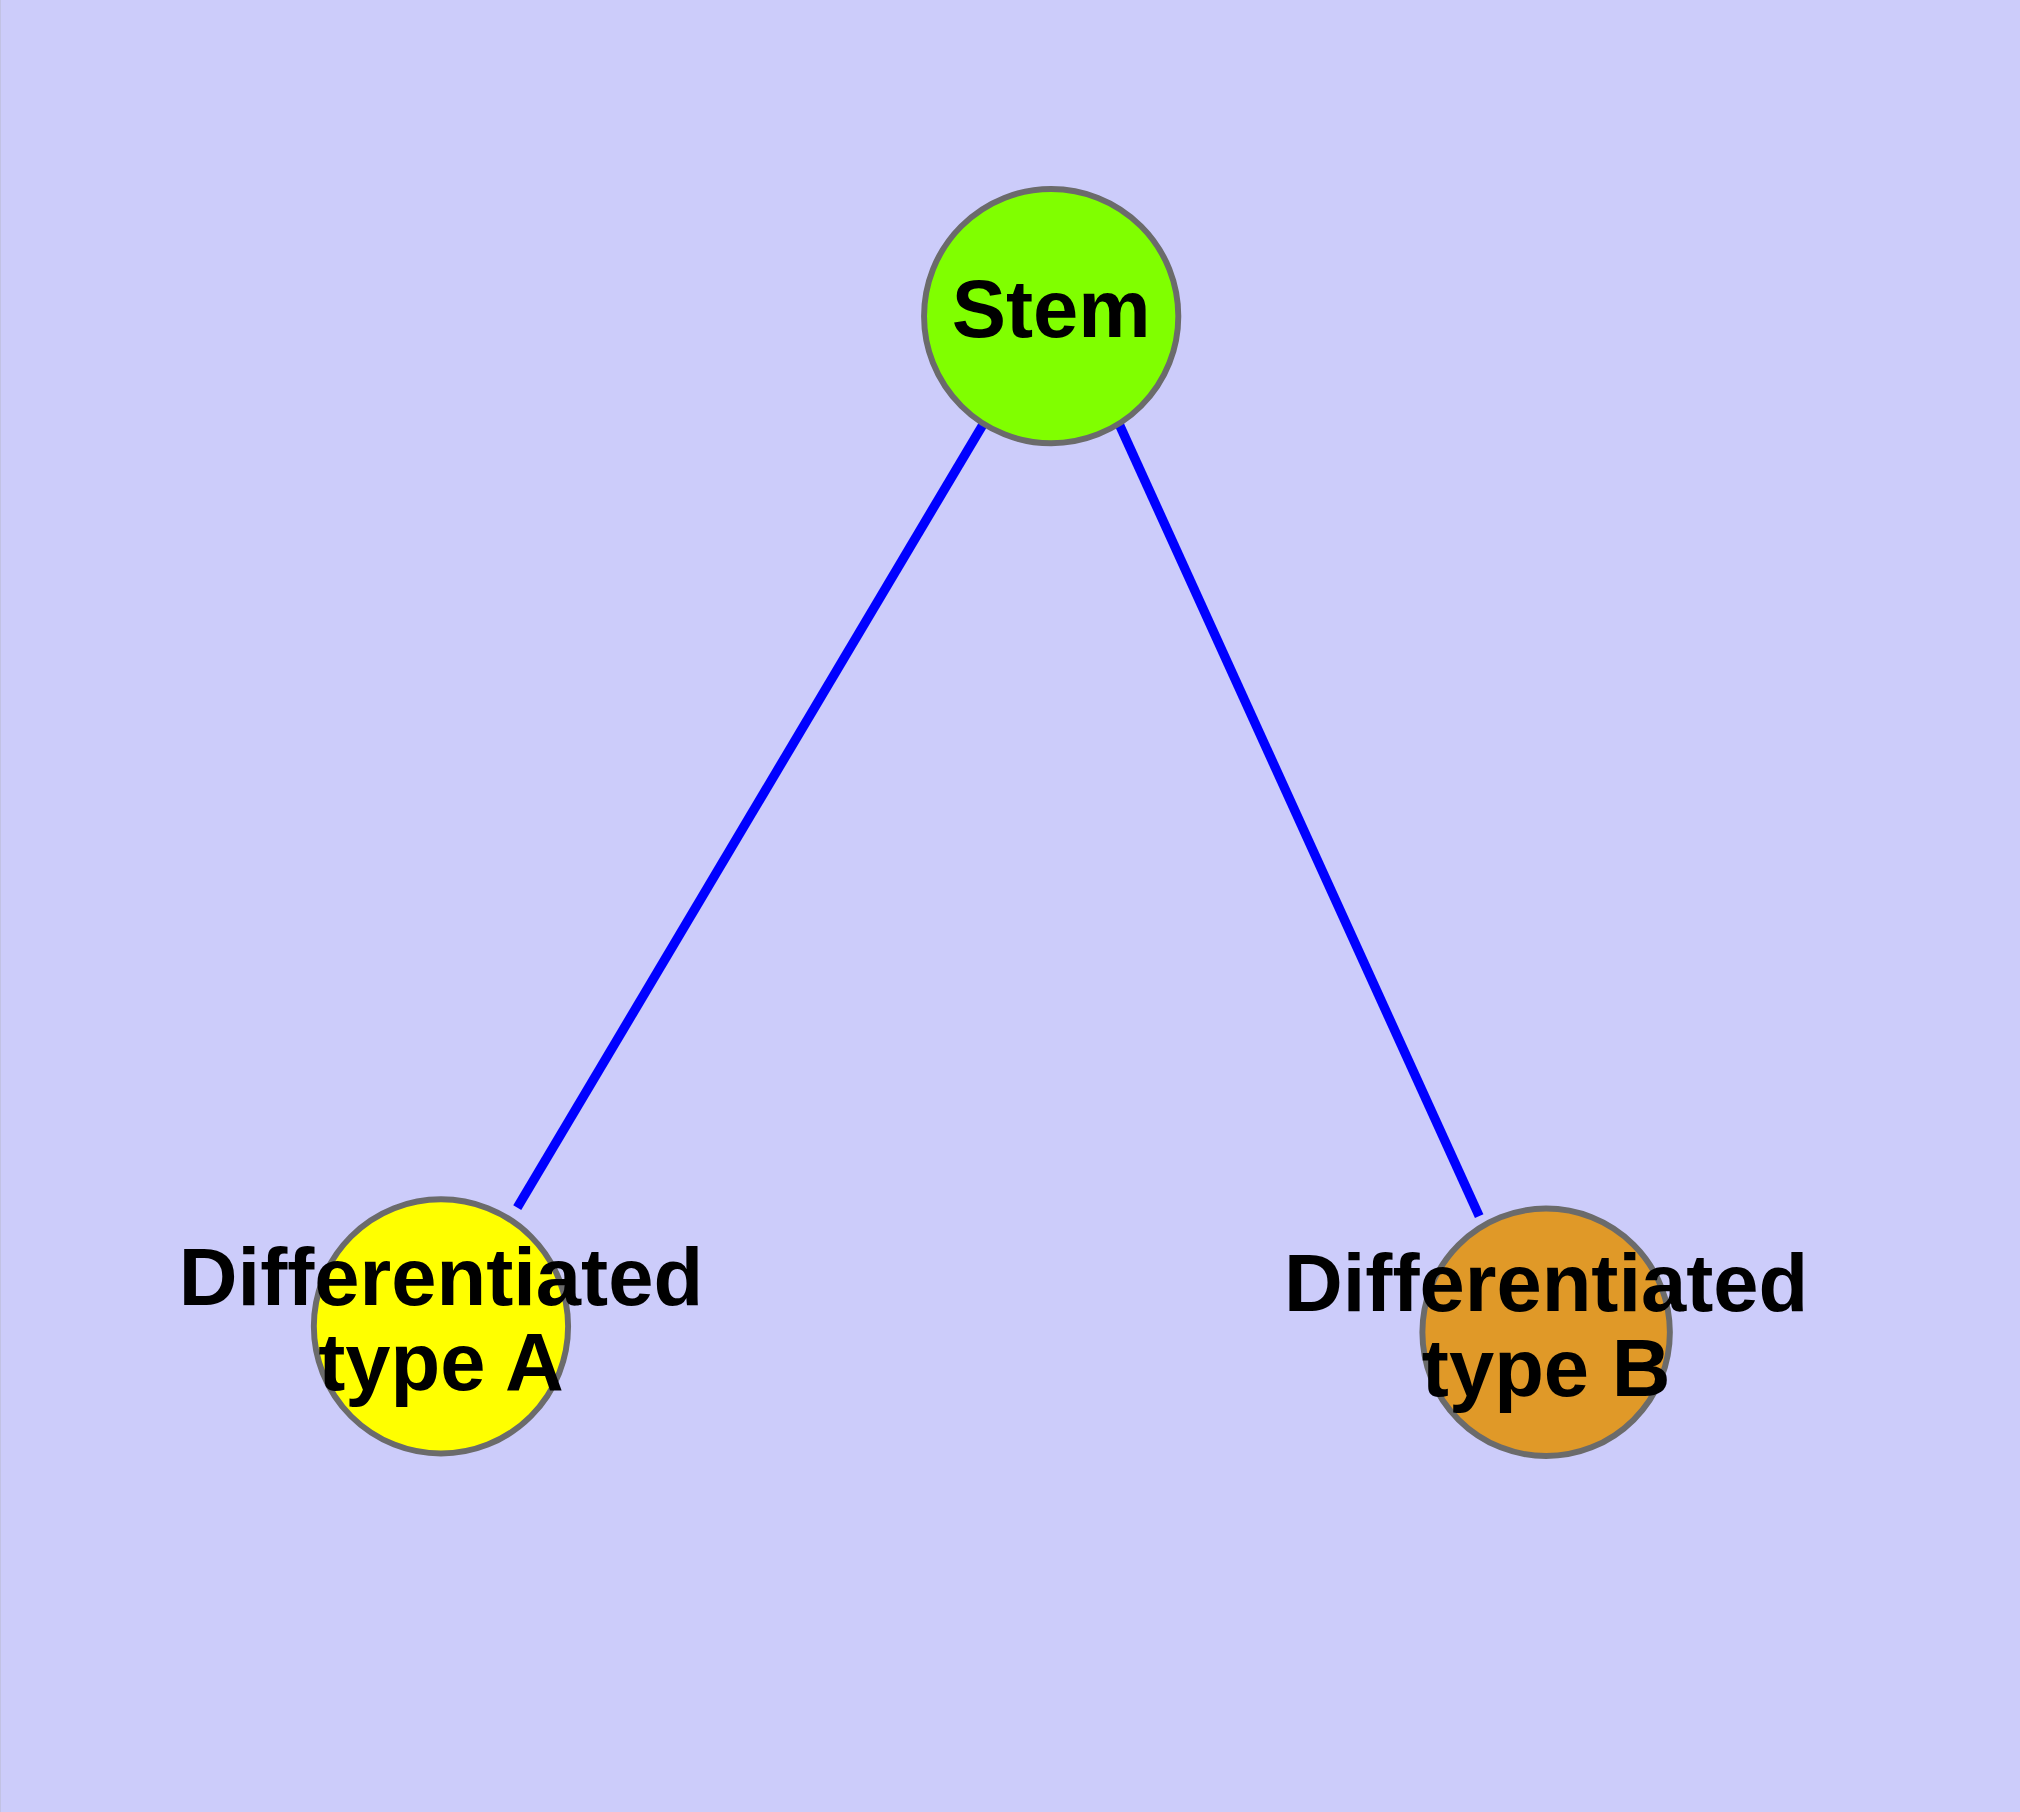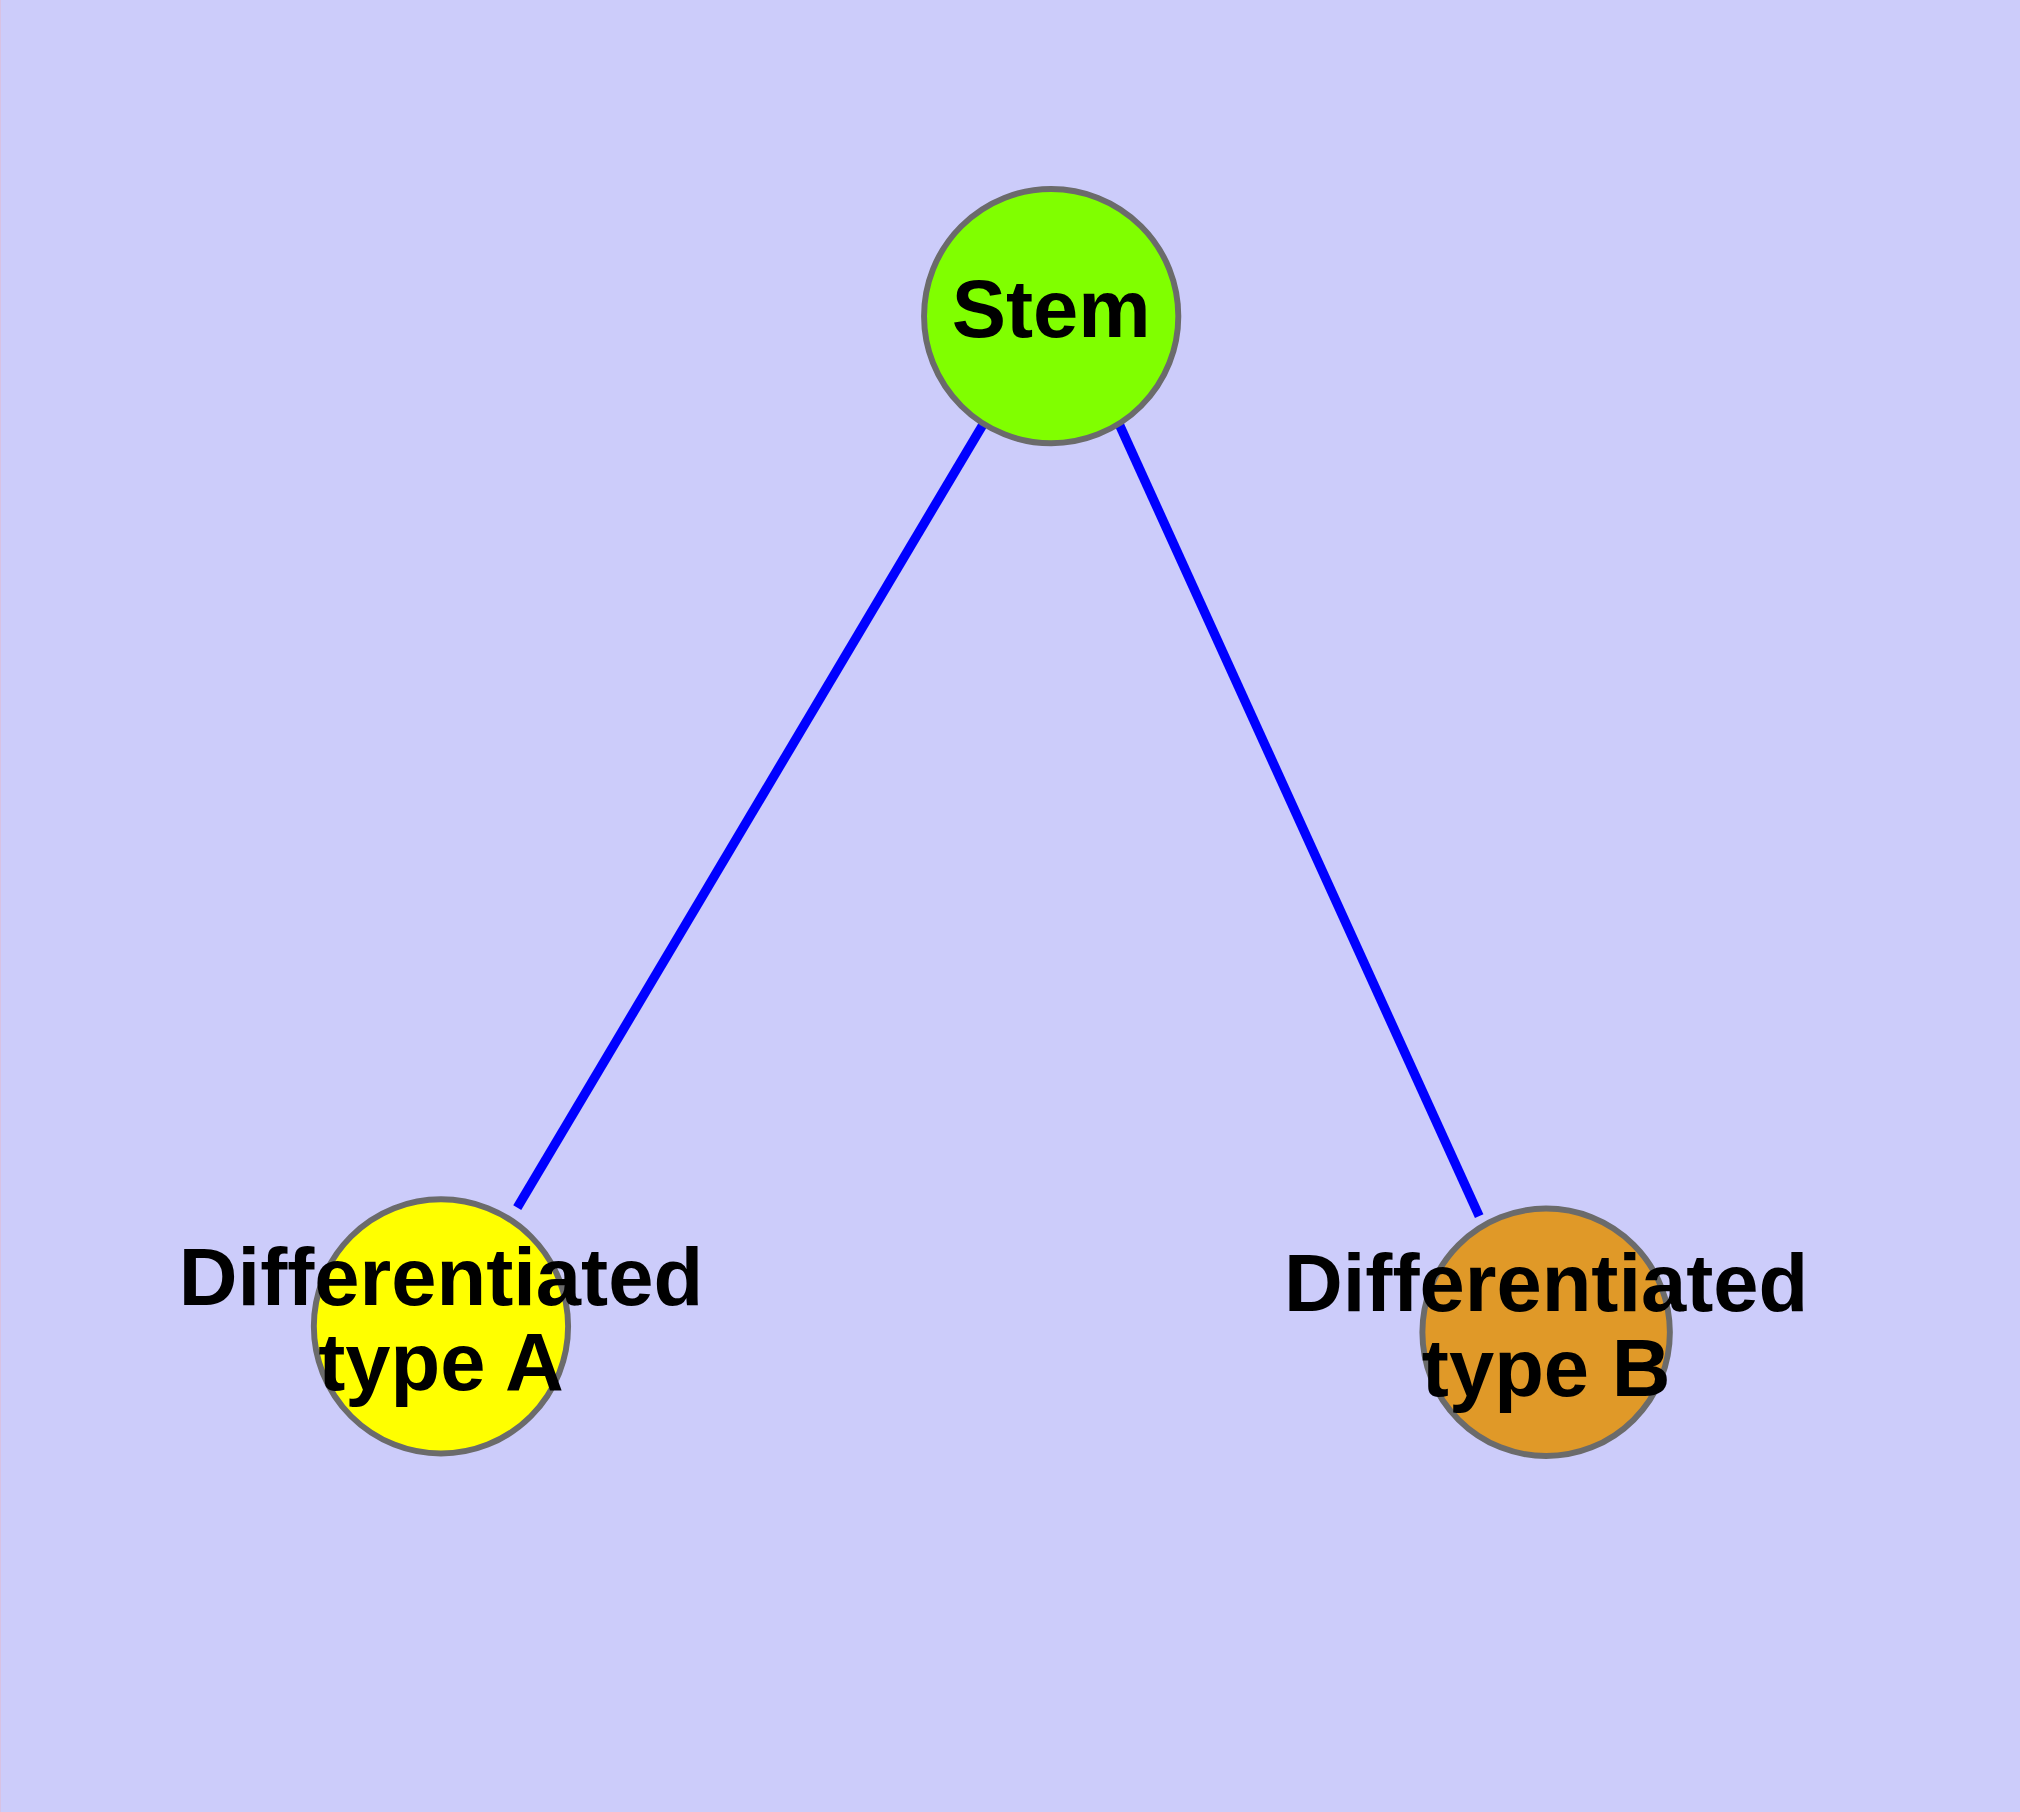--- a/index.html
+++ b/index.html
@@ -29,21 +29,21 @@
     font-weight: bold;
     fill: #000000;
     text-anchor: middle;
     dominant-baseline: middle;
     paint-order: normal;
   }
 </style>
 </head>
 <body>
 
-<div id="stage" style="width: 2021px; height: 1812px; background: #fca5a5; text-decoration: underline;">
+<div id="stage" style="width: 2021px; height: 1812px; background: #a3a3a3; text-decoration: underline;">
   <svg id="graph-svg" viewBox="0 0 2384 2138" xmlns="http://www.w3.org/2000/svg" style="width: 2021px; height: 1812px;">
     <rect id="bg-rect" x="0" y="0" width="2384" height="2138" fill="#ccccfa"></rect>
     <g id="edges-layer">
         <line x1="1160" y1="500" x2="610" y2="1425" stroke="#0000ff" stroke-width="11" stroke-linecap="butt"></line>
         <line x1="1320" y1="500" x2="1745" y2="1435" stroke="#0000ff" stroke-width="11" stroke-linecap="butt"></line>
       </g>
     <g id="nodes-layer">
         <circle cx="1240" cy="373" r="150" fill="#80ff00" stroke="#6b6b6b" stroke-width="7"></circle>
         <circle cx="520" cy="1565" r="150" fill="#ffff00" stroke="#6b6b6b" stroke-width="7"></circle>
         <circle cx="1824" cy="1572" r="146" fill="#e09928" stroke="#6b6b6b" stroke-width="7"></circle>

